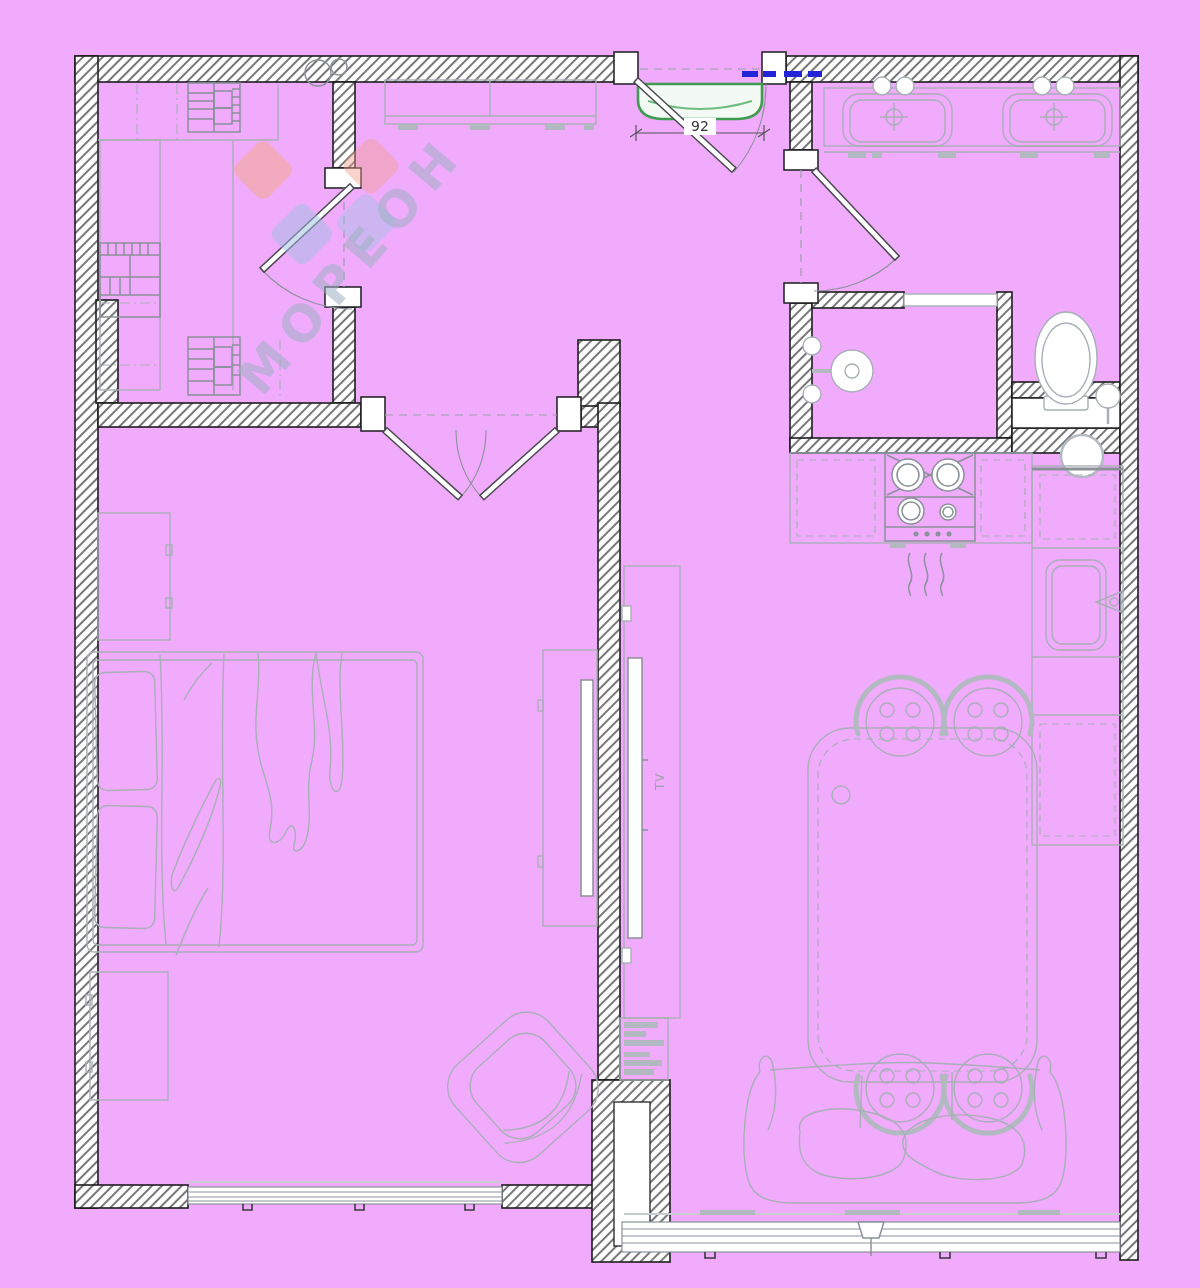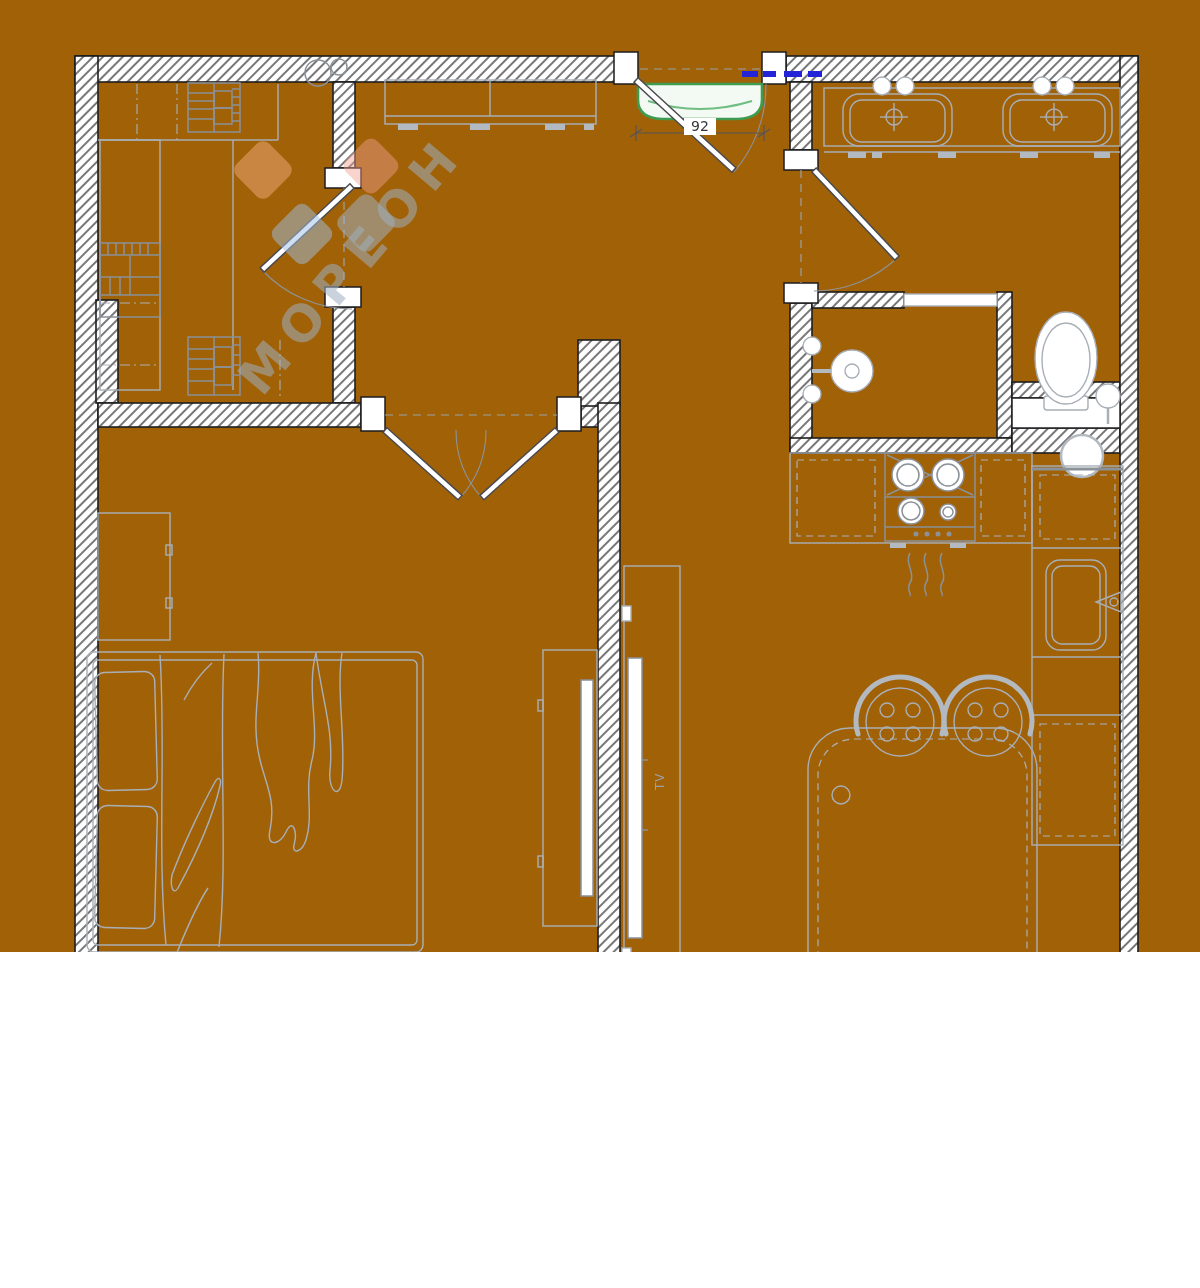--- a/index.html
+++ b/index.html
@@ -1,17 +1,17 @@
 <!DOCTYPE html>
 <html style="--wall-line: #1d1d1f; --furniture-line: #a9afb7; --furniture-line-dark: #8b9199; --furniture-fill: #b3b9c0; --entry-mat-green: #3f9b4f; --entry-mat-green-light: #6fbd80; --electric-blue: #2323d8; --watermark-text: #9fb0c2; --watermark-orange: #f2a97f; --watermark-orange2: #efa090; --watermark-blue: #9fc0e4; --floor-gray: #c8ccd0;"><head>
 <meta charset="utf-8">
 <style>
   html,body{margin:0;padding:0;background:#ffffff;}
   body{font-family:"DejaVu Sans", sans-serif;}
-  .stage{position:relative;width:1200px;height:952px;background:#a16207;overflow:hidden;}
+  .stage{position:relative;width:1200px;height:1288px;background:#f0abfc;overflow:hidden;}
   .wall{fill:url(#hatch);stroke:var(--wall-line);stroke-width:1.6;}
   .jamb{fill:#ffffff;stroke:var(--wall-line);stroke-width:1.5;}
   .leaf{fill:#ffffff;stroke:#4a4a4e;stroke-width:1.5;}
   .swing{fill:none;stroke:#8d9299;stroke-width:1.1;}
   .furn{fill:none;stroke:var(--furniture-line);stroke-width:1.4;}
   .furnW{fill:#ffffff;stroke:var(--furniture-line);stroke-width:1.4;}
   .furnD{fill:none;stroke:var(--furniture-line-dark);stroke-width:1.5;}
   .furnDW{fill:#ffffff;stroke:var(--furniture-line-dark);stroke-width:1.5;}
   .fill-g{fill:var(--furniture-fill);stroke:none;}
   .dash{fill:none;stroke:var(--furniture-line);stroke-width:1.2;stroke-dasharray:7 5;}

